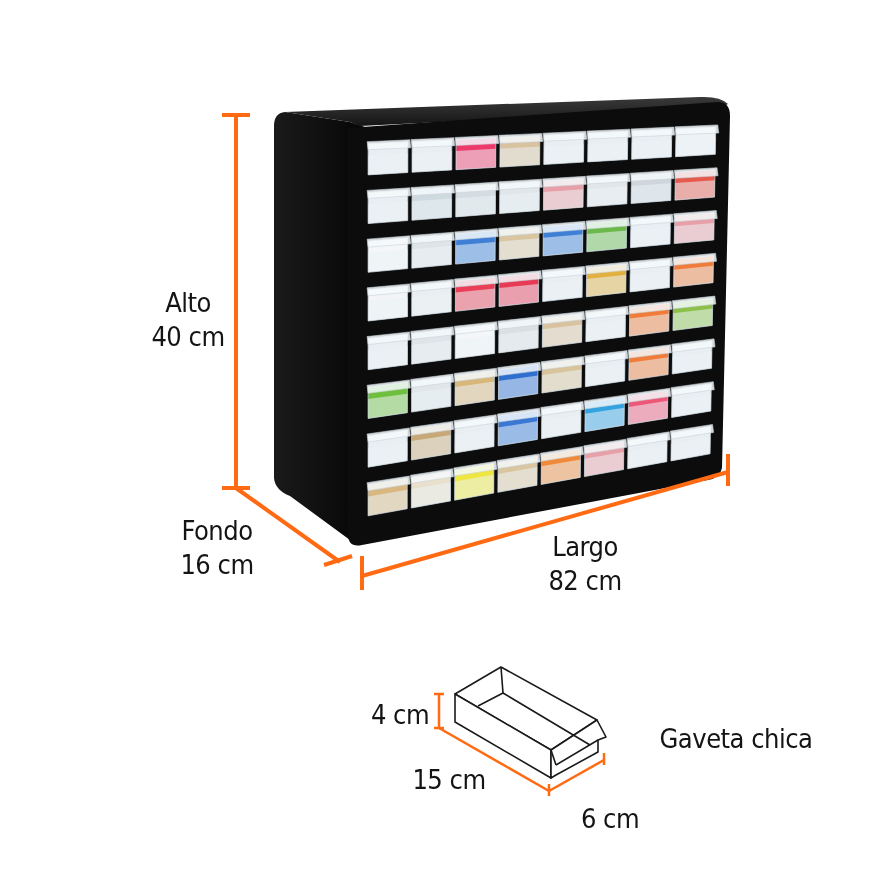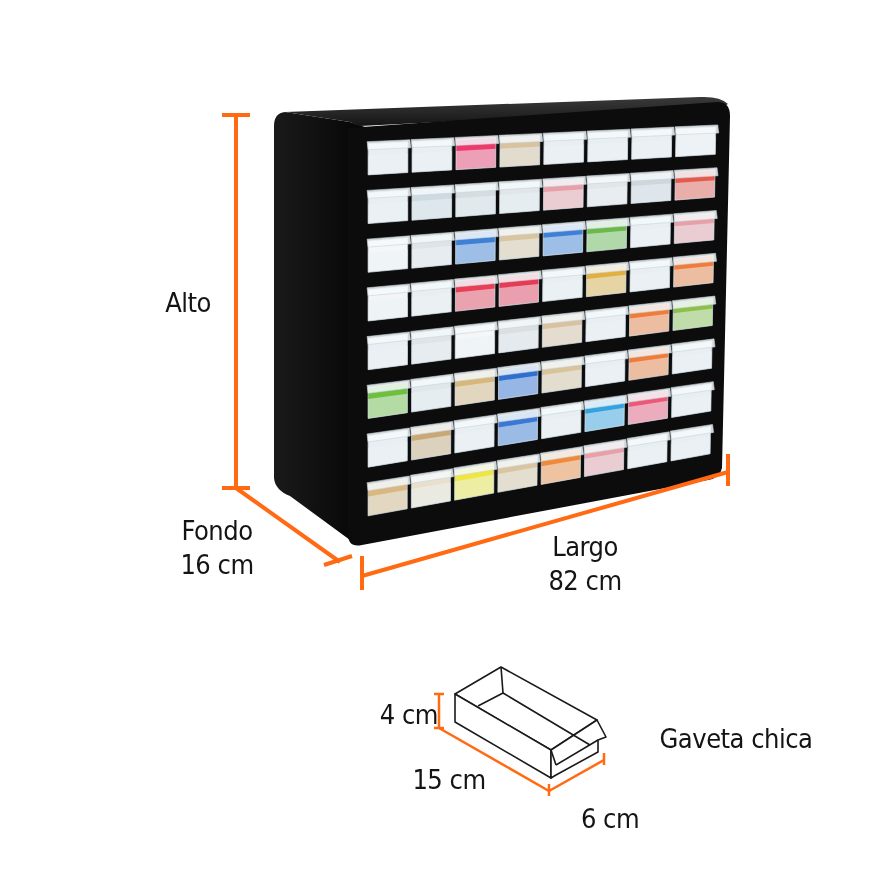--- a/index.html
+++ b/index.html
@@ -398,33 +398,34 @@
       <line x1="434" y1="728" x2="444" y2="728" class="acc2" stroke="#ff6a13" stroke-width="2.5"></line>
       <line x1="439" y1="728" x2="549" y2="791" class="acc2" stroke="#ff6a13" stroke-width="2.5"></line>
       <line x1="549" y1="784" x2="549" y2="796" class="acc2" stroke="#ff6a13" stroke-width="2.5"></line>
       <line x1="549" y1="791" x2="604" y2="760" class="acc2" stroke="#ff6a13" stroke-width="2.5"></line>
       <line x1="604" y1="753" x2="604" y2="765" class="acc2" stroke="#ff6a13" stroke-width="2.5"></line>
     </g>
   </svg>
 
   <div class="label" style="left:138px; top:286px; width:100px;">
     <span>Alto</span>
+    <span>40 cm</span>
   </div>
 
   <div class="label" style="left:162px; top:514px; width:110px;text-align:center;">
     <span>Fondo</span>
     <span>16 cm</span>
   </div>
 
   <div class="label" style="left:530px; top:530px; width:110px;">
     <span>Largo</span>
     <span>82 cm</span>
   </div>
 
-  <div class="label" style="left:362px; top:698px; width:76px; text-align:right;">
+  <div class="label" style="left:362px; top:698px; width:76px; text-align:center;">
     <span>4 cm</span>
   </div>
 
   <div class="label" style="left:404px; top:763px; width:90px;">
     <span>15 cm</span>
   </div>
 
   <div class="label" style="left:570px; top:778px; width:80px;margin-top:24px;">
     <span>6 cm</span>
   </div>

